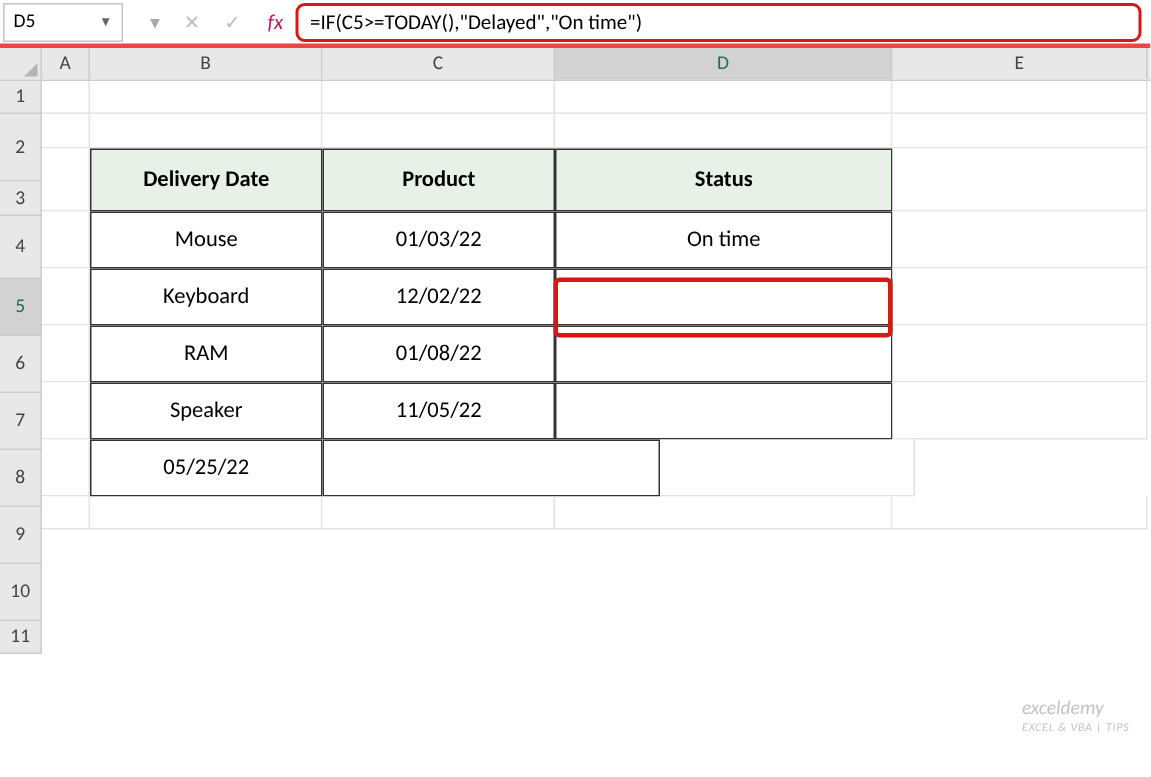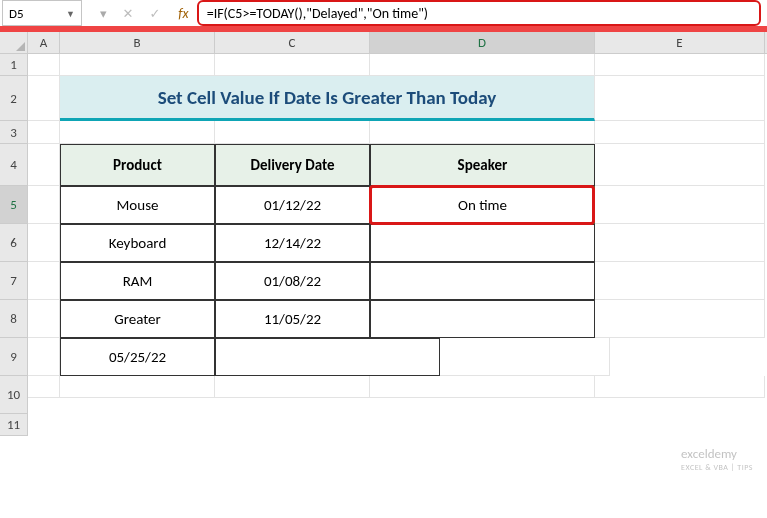--- a/index.html
+++ b/index.html
@@ -12,21 +12,21 @@
       background: #ffffff;
       width: 767px;
       height: 518px;
       position: relative;
       overflow: hidden;
     }
     .formula-bar {
       display: flex;
       align-items: center;
       height: 32px;
-      border-bottom: 6px solid #ef4444;
+      border-bottom: 3px solid #ef4444;
       background: #fff;
       padding: 0;
     }
     .name-box {
       width: 80px;
       height: 26px;
       margin-left: 2px;
       border: 1px solid #c5c5c5;
       display: flex;
       align-items: center;
@@ -49,21 +49,21 @@
     .fb-icon {
       font-size: 13px;
       color: #aaa;
       cursor: pointer;
     }
     .fb-icon.cancel { color: #bdbdbd; }
     .fb-icon.confirm { color: #bdbdbd; }
     .fx-label {
       font-style: italic;
       font-size: 14px;
-      color: #a16207;
+      color: #be185d;
       padding-right: 8px;
     }
     .formula-input {
       flex: 1;
       height: 26px;
       border: 2.5px solid #d91717;
       border-radius: 6px;
       padding: 0 8px;
       font-size: 14px;
       display: flex;
@@ -188,22 +188,23 @@
       pointer-events: none;
       left: 342px;
       top: 132px;
       width: 225px;
       height: 38px;
       z-index: 5;
     }
     .watermark {
       position: absolute;
       right: 14px;
-      bottom: 46px;
-      font-size: 13px;
+      bottom: 28px;
+      font-size: 13px;
+      font-style: italic;
       color: rgba(120,120,120,0.45);
       font-family: Georgia, serif;
       z-index: 20;
     }
     .watermark .sub {
       display: block;
       font-size: 8px;
       letter-spacing: 0.5px;
     }
   </style>
@@ -255,70 +256,63 @@
     <div class="active-cell-border"></div>
 
     <div class="row">
       <div class="cell col-A r1"></div>
       <div class="cell col-B r1"></div>
       <div class="cell col-C r1"></div>
       <div class="cell col-D r1"></div>
       <div class="cell col-E r1"></div>
     </div>
 
-    <div class="row">
-      <div class="cell col-A r2"></div>
-      <div class="cell title-cell r2" style="width:535px">
-        <span>Set Cell Value If Date Is Greater Than Today</span>
-      </div>
-      <div class="cell col-E r2"></div>
-    </div>
 
     <div class="row">
       <div class="cell col-A r3"></div>
       <div class="cell col-B r3"></div>
       <div class="cell col-C r3"></div>
       <div class="cell col-D r3"></div>
       <div class="cell col-E r3"></div>
     </div>
 
     <div class="row">
       <div class="cell col-A r4"></div>
+      <div class="cell header-cell col-C r4">
+          <span>Delivery Date</span>
+        </div>
       <div class="cell header-cell col-B r4">
           <span>Product</span>
         </div>
-      <div class="cell header-cell col-C r4">
-          <span>Delivery Date</span>
-        </div>
       <div class="cell header-cell col-D r4">
-          <span>Speaker</span>
+          <span>Status</span>
         </div>
       <div class="cell col-E r4"></div>
     </div>
 
     <div class="row">
       <div class="cell col-A rdata"></div>
       <div class="cell data-cell col-B rdata">
           <span>Mouse</span>
         </div>
       <div class="cell data-cell col-C rdata">
-          <span>01/12/22</span>
+          <span>01/03/22</span>
         </div>
       <div class="cell data-cell col-D rdata">
           <span>On time</span>
         </div>
       <div class="cell col-E rdata"></div>
     </div>
     <div class="row">
       <div class="cell col-A rdata"></div>
       <div class="cell data-cell col-B rdata">
           <span>Keyboard</span>
         </div>
       <div class="cell data-cell col-C rdata">
-          <span>12/14/22</span>
+          <span>12/02/22</span>
         </div>
       <div class="cell data-cell col-D rdata">
           <span></span>
         </div>
       <div class="cell col-E rdata"></div>
     </div>
     <div class="row">
       <div class="cell col-A rdata"></div>
       <div class="cell data-cell col-B rdata">
           <span>RAM</span>
@@ -327,21 +321,21 @@
           <span>01/08/22</span>
         </div>
       <div class="cell data-cell col-D rdata">
           <span></span>
         </div>
       <div class="cell col-E rdata"></div>
     </div>
     <div class="row">
       <div class="cell col-A rdata"></div>
       <div class="cell data-cell col-B rdata">
-          <span>Greater</span>
+          <span>Speaker</span>
         </div>
       <div class="cell data-cell col-C rdata">
           <span>11/05/22</span>
         </div>
       <div class="cell data-cell col-D rdata">
           <span></span>
         </div>
       <div class="cell col-E rdata"></div>
     </div>
     <div class="row">

